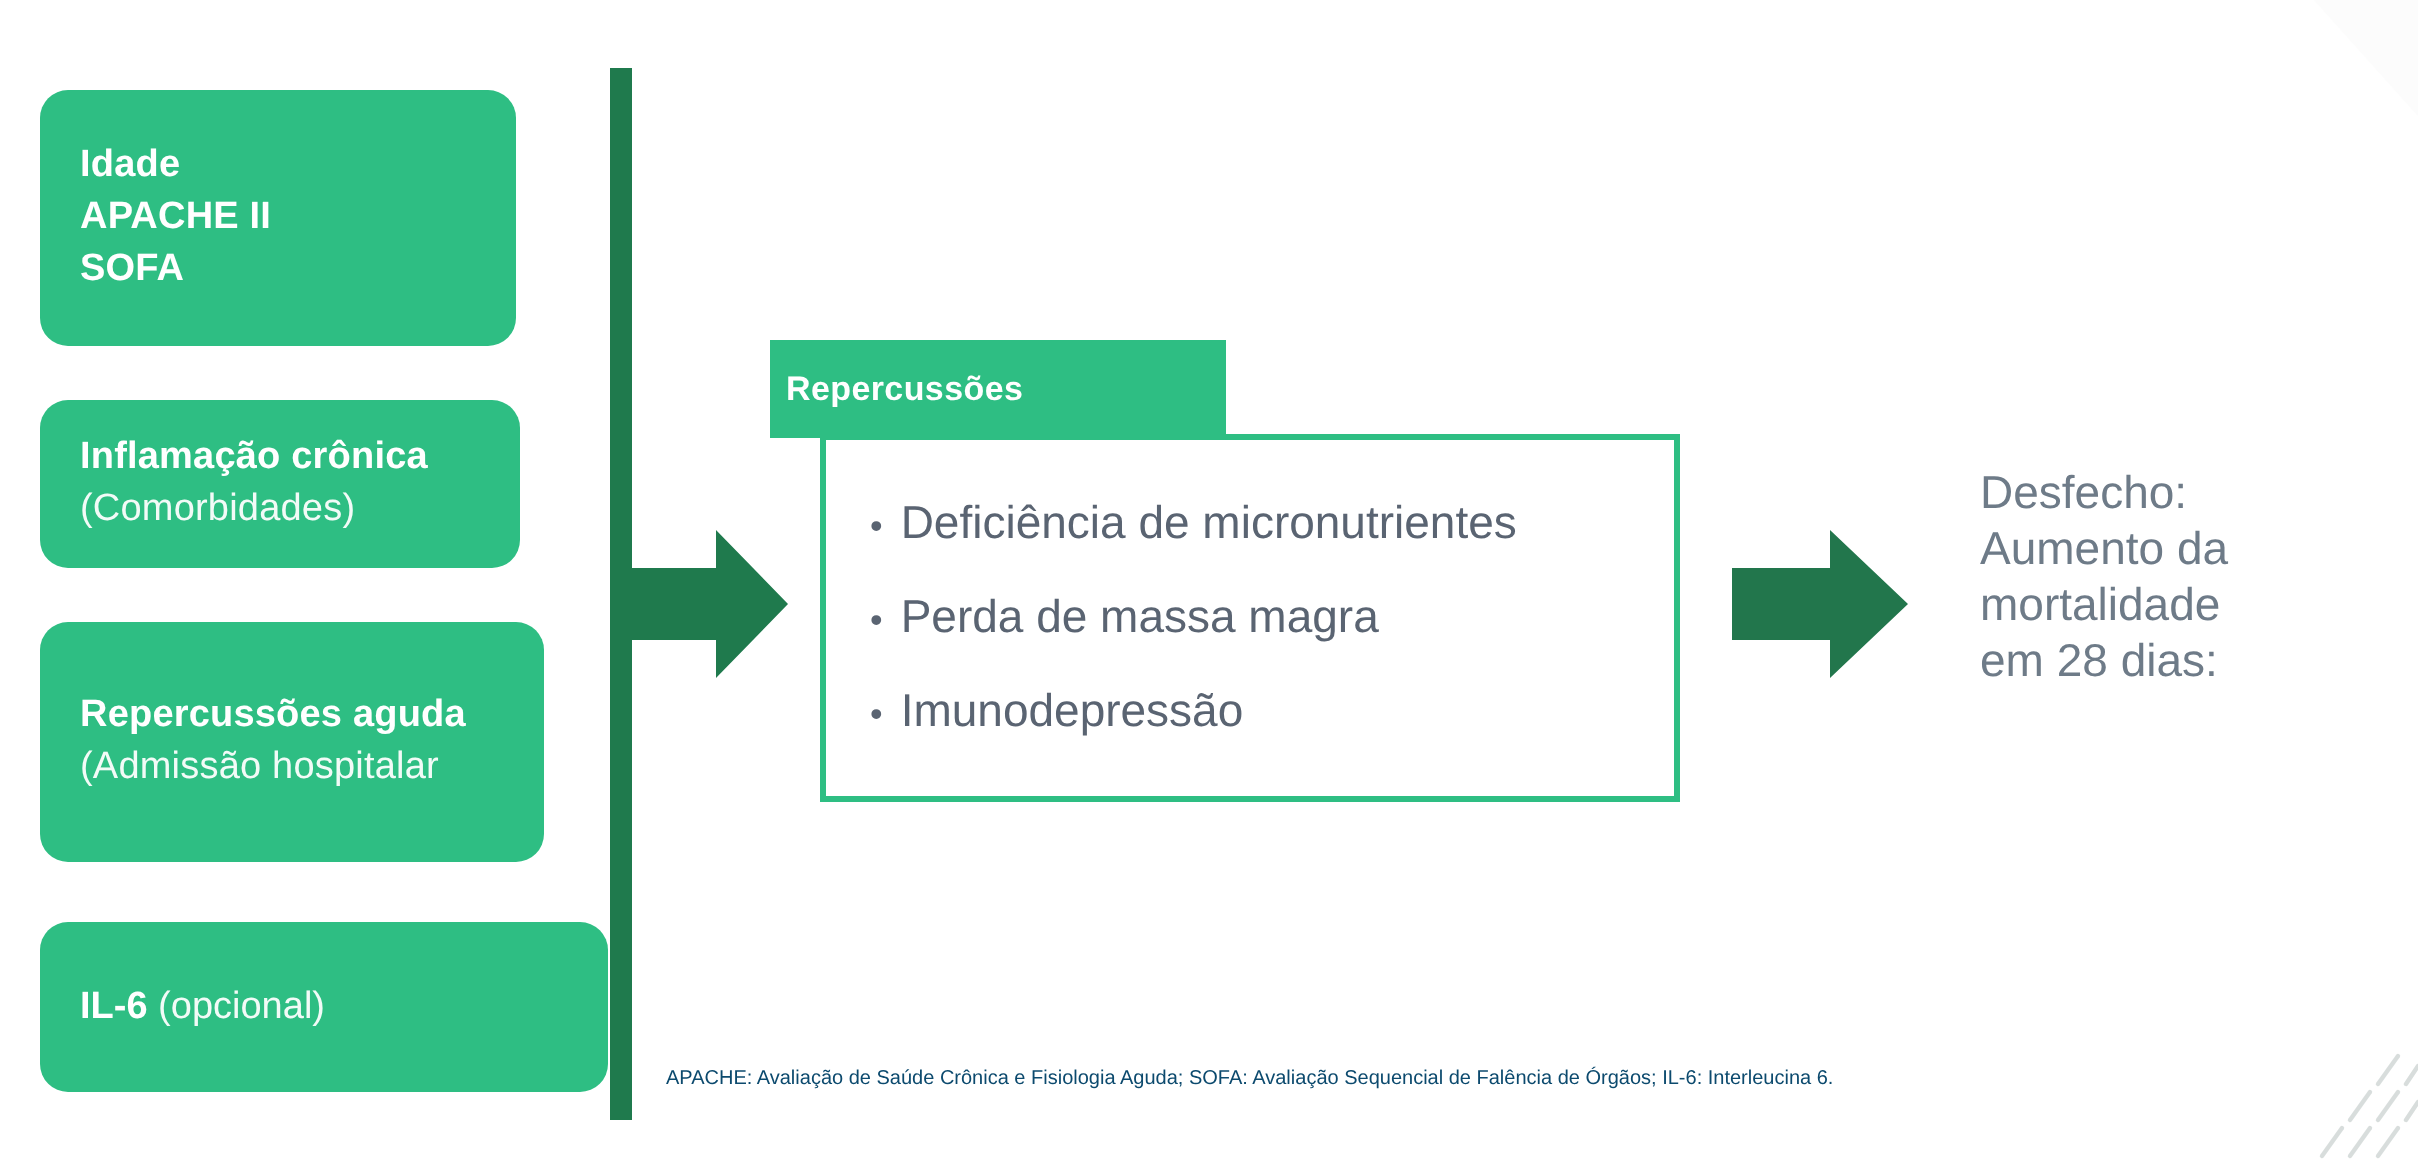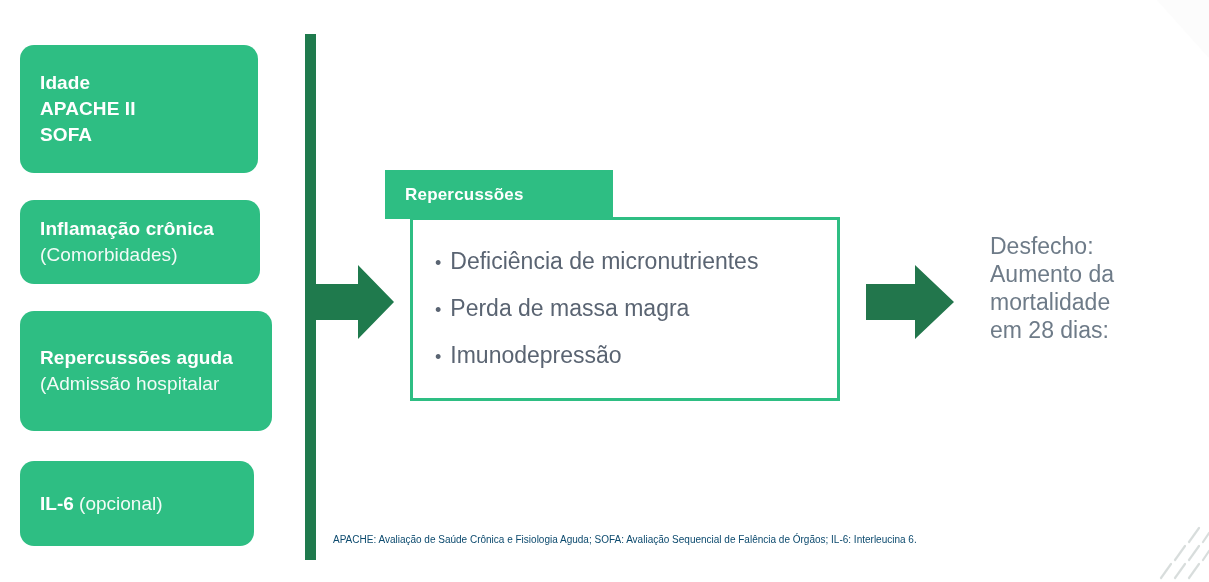--- a/index.html
+++ b/index.html
@@ -94,21 +94,21 @@
   
   .card-tab {
     position: absolute;
     left: 385px;
     top: 170px;
     width: 228px;
     height: 49px;
     background: #2EBE83;
     display: flex;
     align-items: center;
-    padding-left: 20px;
+    padding-left: 8px;
     box-sizing: border-box;
   }
   .card-tab-label {
     color: #ffffff;
     font-size: 17px;
     font-weight: bold;
     letter-spacing: .2px;
   }
   .card-body {
     position: absolute;
@@ -192,21 +192,21 @@
   <div class="factor-box" style="left:20px; top:200px; width:240px; height:84px;">
     <div class="factor-line bold">Inflamação crônica</div>
     <div class="factor-line light">(Comorbidades)</div>
   </div>
 
   <div class="factor-box" style="left:20px; top:311px; width:252px; height:120px;">
     <div class="factor-line bold">Repercussões aguda</div>
     <div class="factor-line light">(Admissão hospitalar</div>
   </div>
 
-  <div class="factor-box" style="left:20px; top:461px; width:234px; height:85px;">
+  <div class="factor-box" style="left:20px; top:461px; width:284px; height:85px;">
     <div class="factor-inline">
       <span class="b">IL-6</span><span class="n"> (opcional)</span>
     </div>
   </div>
 
   <div class="spine"></div>
 
   <svg class="arrow-mid" viewBox="0 0 82 74" preserveAspectRatio="none">
     <polygon points="0,19 46,19 46,0 82,37 46,74 46,55 0,55" fill="#1F7A4D"></polygon>
   </svg>

